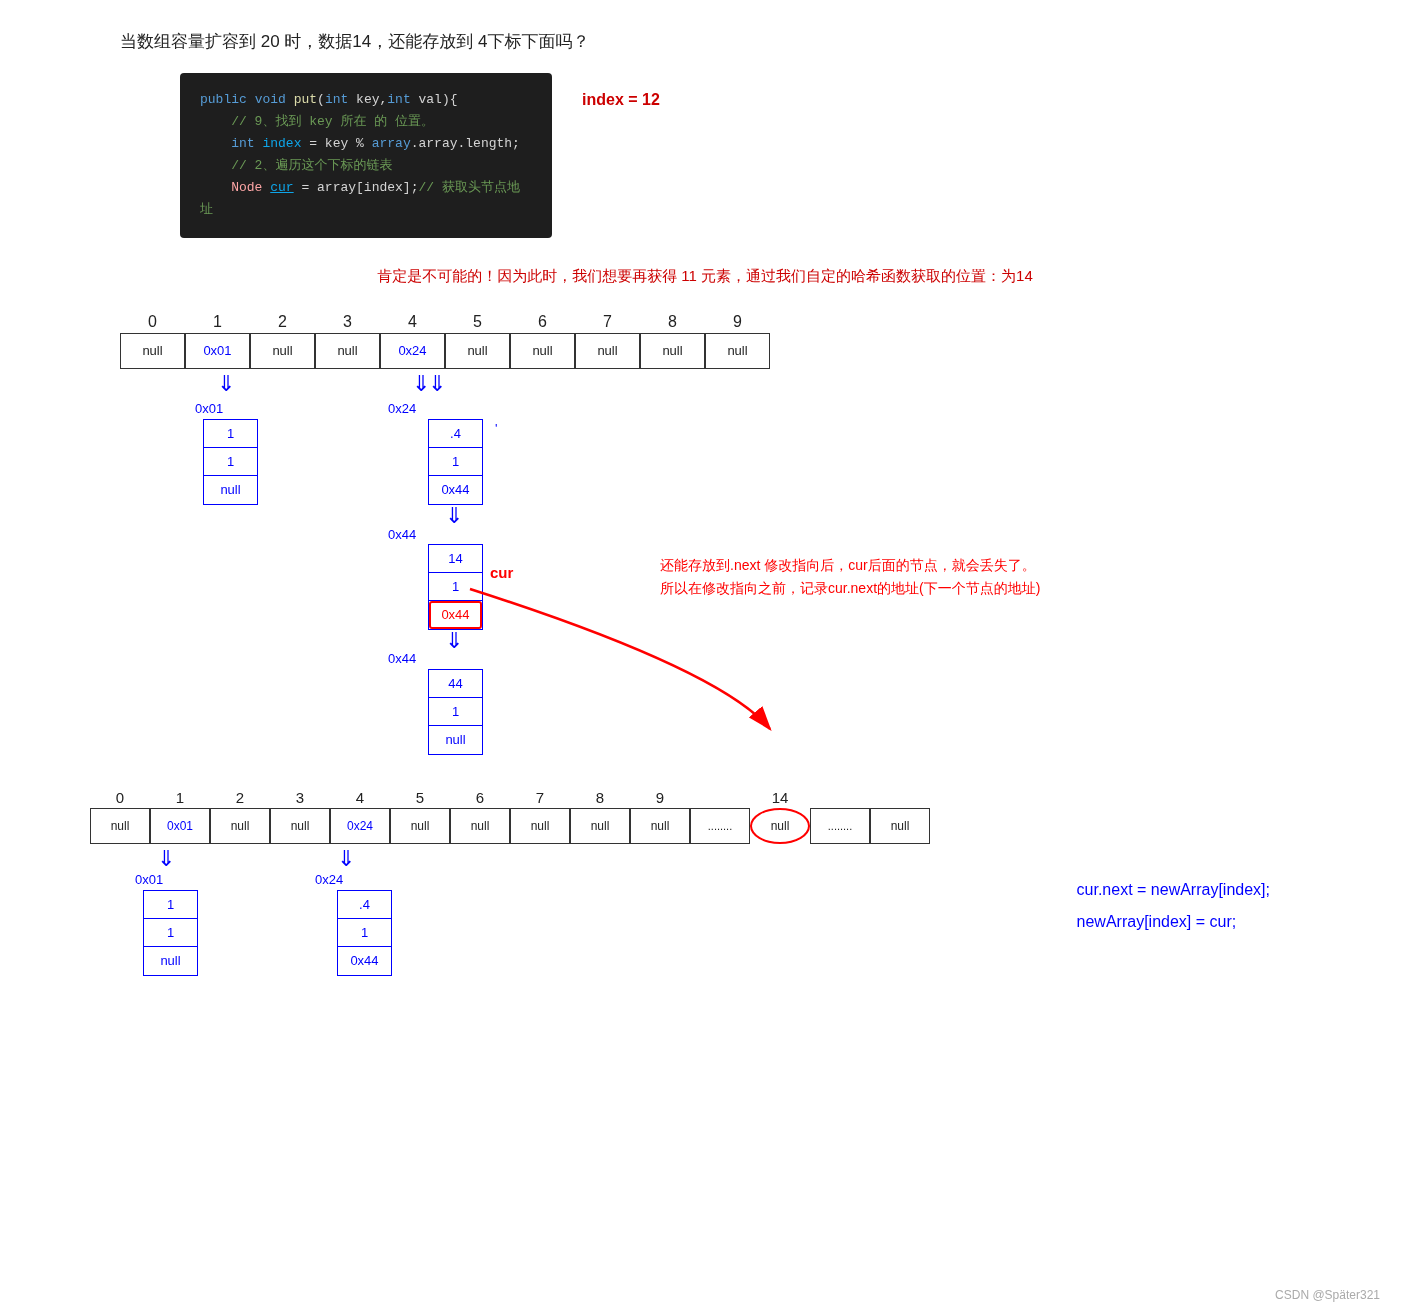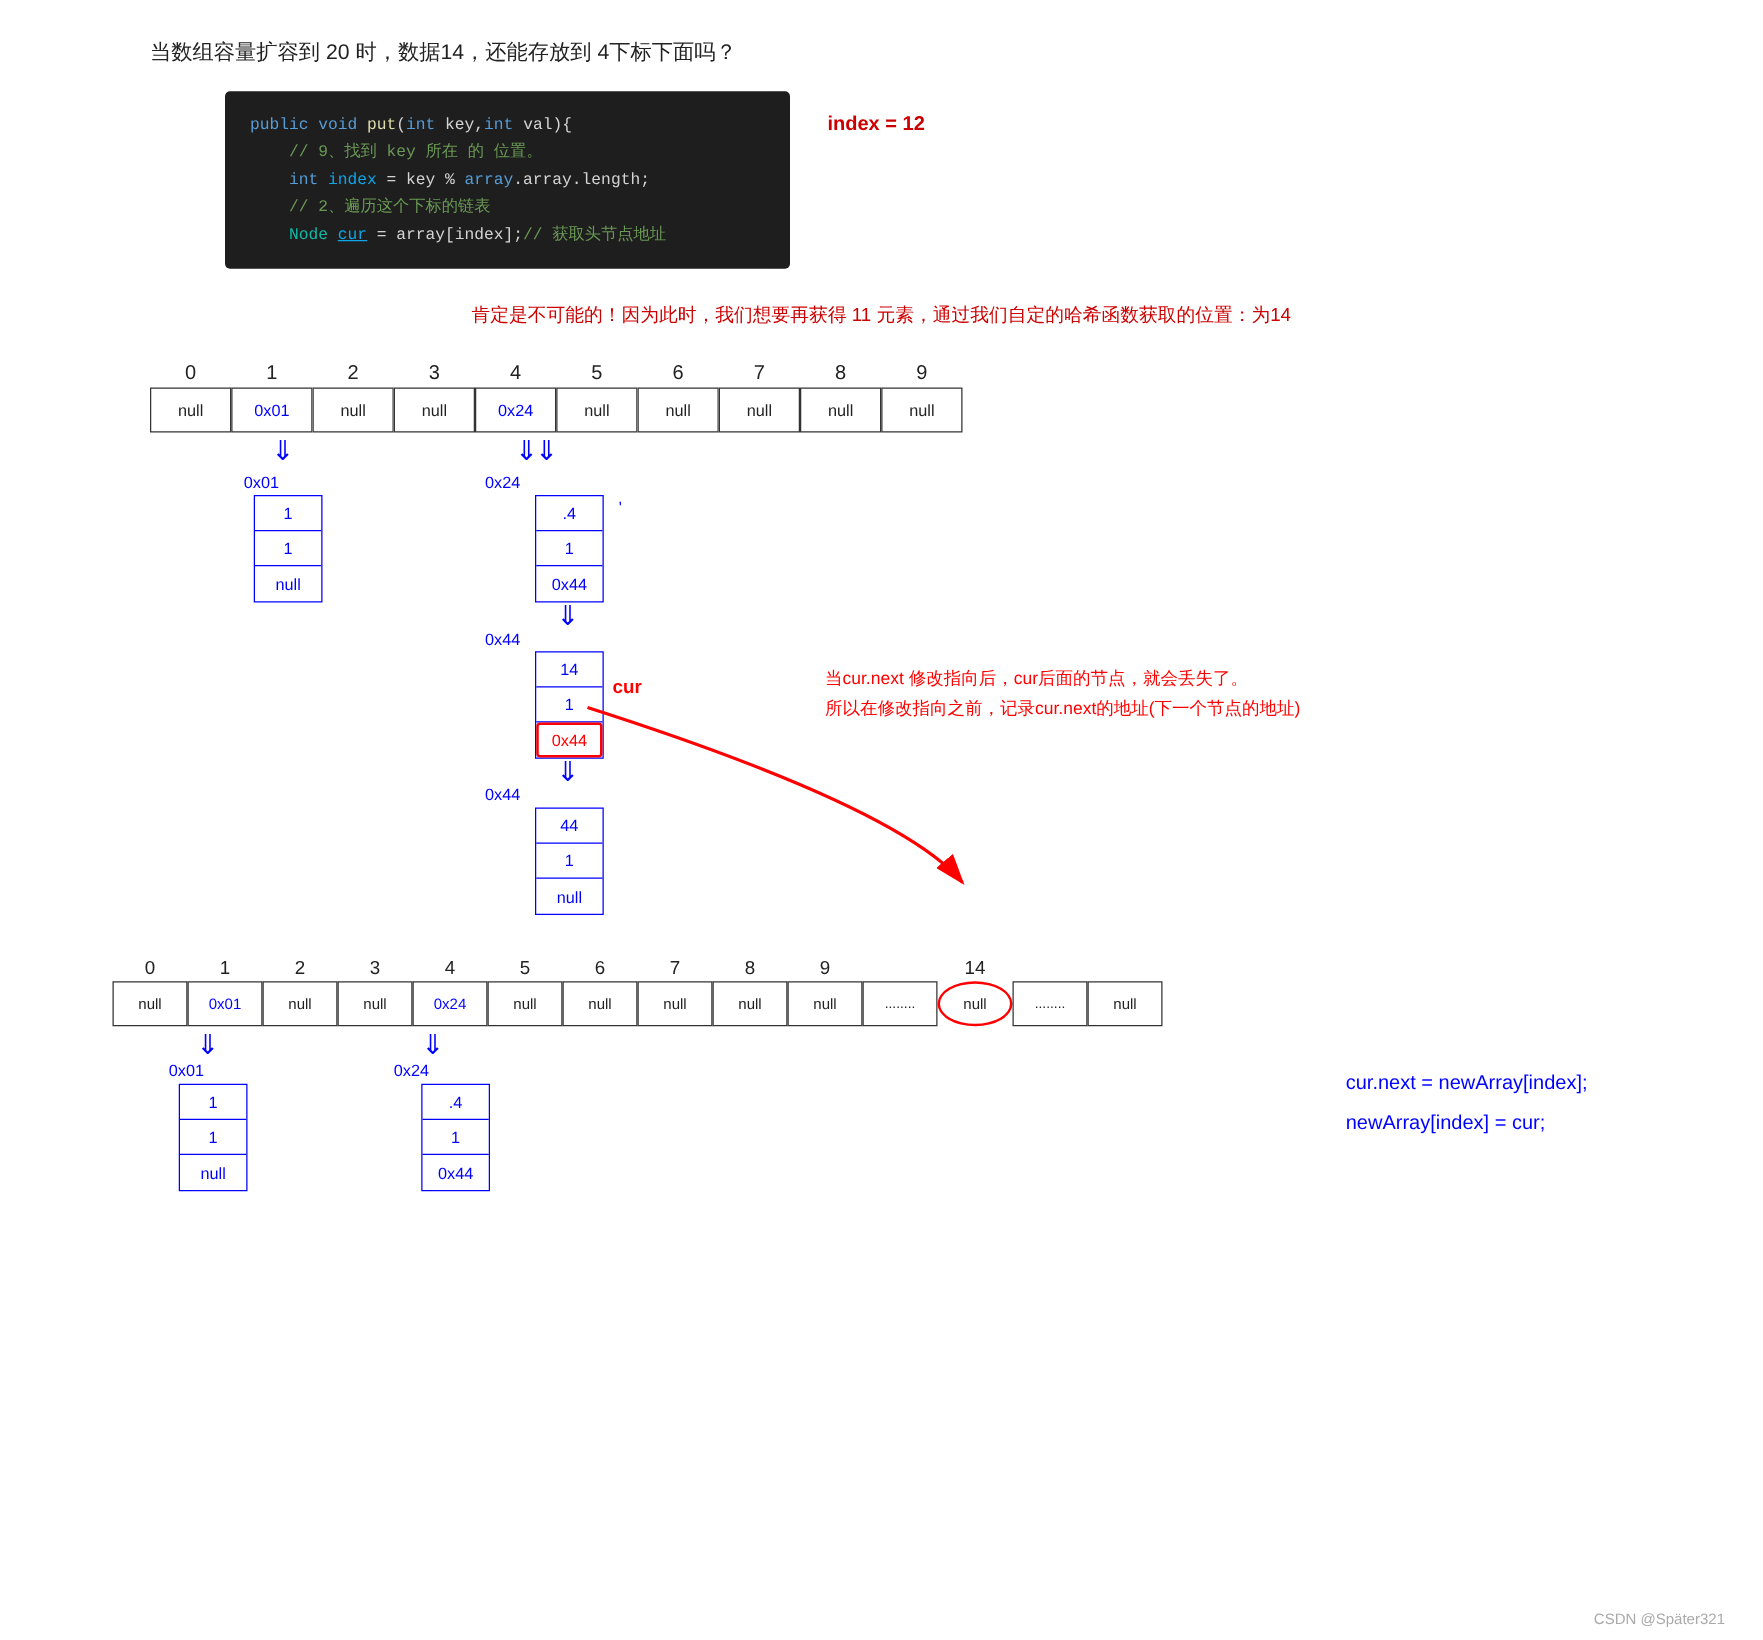--- a/index.html
+++ b/index.html
@@ -23,29 +23,29 @@
       color: #222;
     }
     
     .code-block {
       background: #1e1e1e;
       color: #d4d4d4;
       font-family: 'Courier New', monospace;
       font-size: 13px;
       padding: 16px 20px;
       border-radius: 4px;
-      width: 452px;
+      width: 372px;
       margin-left: 120px;
       margin-bottom: 8px;
       line-height: 1.7;
     }
     .code-block .kw { color: #569cd6; }
     .code-block .cm { color: #6a9955; }
     .code-block .var-name { color: #0ea5e9; }
-    .code-block .type { color: #14b8a6; }
+    .code-block .type { color: #fca5a5; }
     .code-area-row {
       display: flex;
       align-items: flex-start;
       margin-bottom: 16px;
     }
     .index-label {
       color: #c00;
       font-size: 16px;
       font-weight: bold;
       margin-left: 30px;
@@ -213,21 +213,21 @@
 
       <div style="position:absolute; left:268px; top:282px; color:#00f; font-size:13px;">0x44</div>
 
       <div style="position:absolute; left:308px; top:300px; width:55px; border:1.5px solid #00f;">
         <div style="height:28px; border-bottom:1.5px solid #00f; display:flex;align-items:center;justify-content:center;color:#00f;font-size:13px;">44</div>
         <div style="height:28px; border-bottom:1.5px solid #00f; display:flex;align-items:center;justify-content:center;color:#00f;font-size:13px;">1</div>
         <div style="height:28px; display:flex;align-items:center;justify-content:center;color:#00f;font-size:13px;">null</div>
       </div>
 
       <div style="position:absolute; left:540px; top:185px;">
-        <div class="red-comment">当cur.next 修改指向后，cur后面的节点，就会丢失了。</div>
+        <div class="red-comment">还能存放到.next 修改指向后，cur后面的节点，就会丢失了。</div>
         <div class="red-comment">所以在修改指向之前，记录cur.next的地址(下一个节点的地址)</div>
       </div>
 
       <svg style="position:absolute;top:0;left:0;width:900px;height:380px;pointer-events:none;">
 
         <defs>
           <marker id="arrowhead" markerWidth="10" markerHeight="7" refX="9" refY="3.5" orient="auto">
             <polygon points="0 0, 10 3.5, 0 7" fill="red"></polygon>
           </marker>
         </defs>

